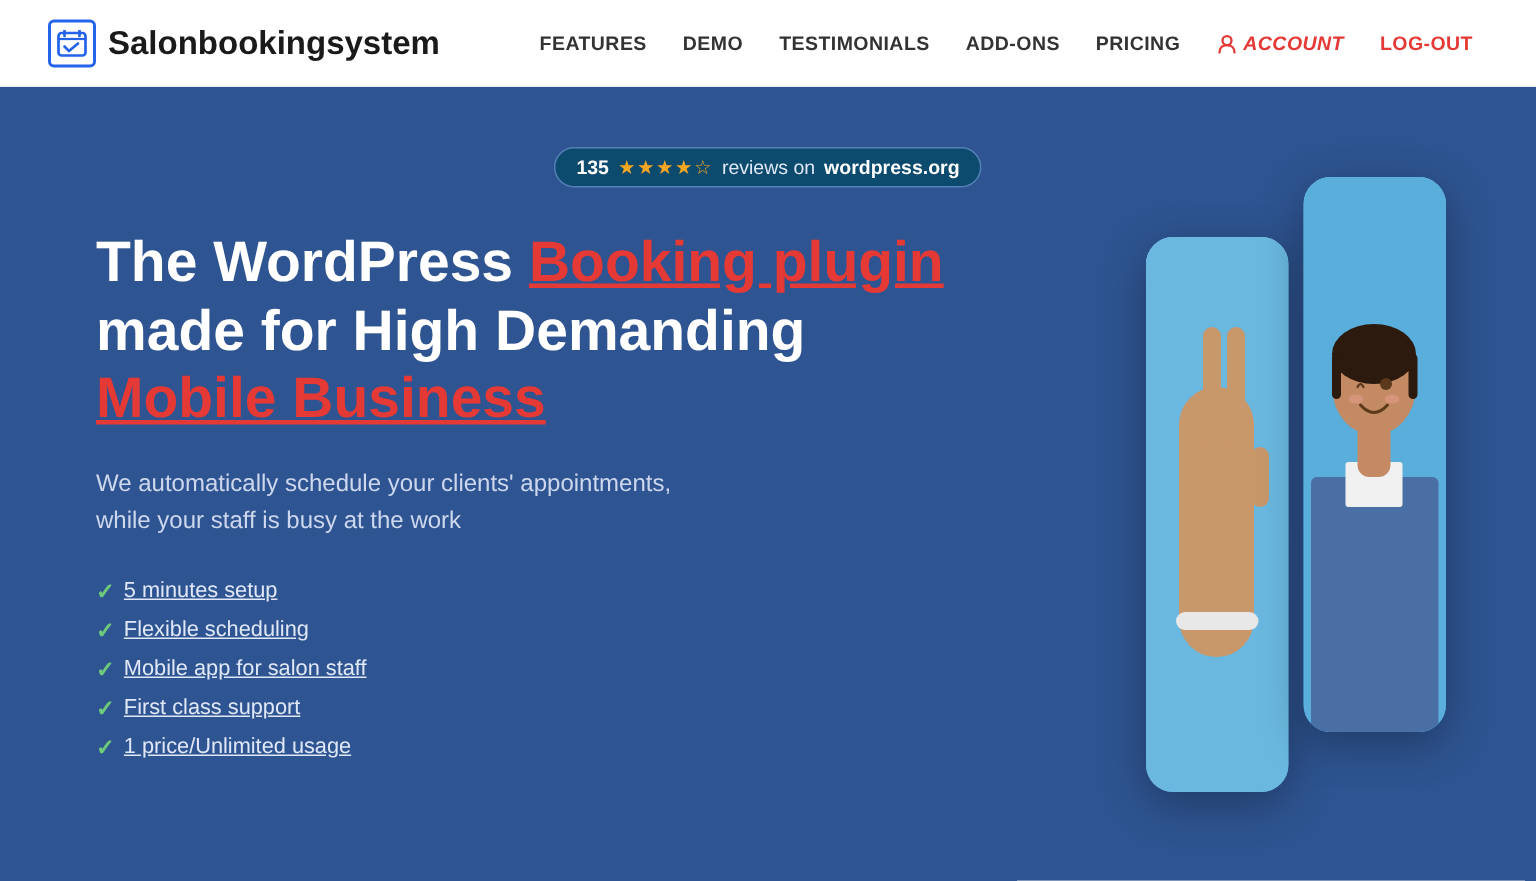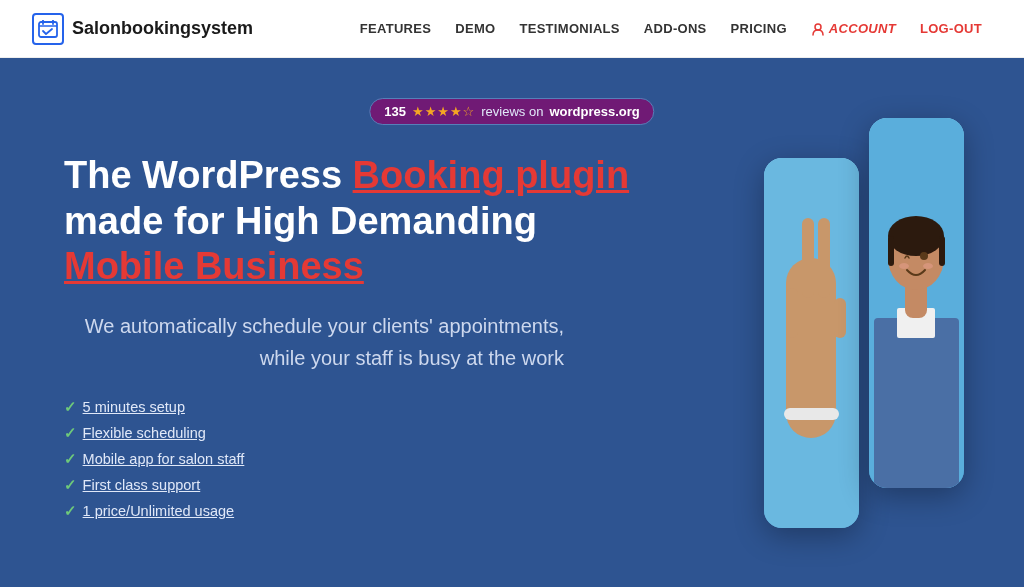--- a/index.html
+++ b/index.html
@@ -13,21 +13,21 @@
       align-items: center;
       padding: 0 32px;
       border-bottom: 1px solid #eee;
       position: relative;
       z-index: 10;
     }
     .navbar-logo {
       display: flex;
       align-items: center;
       gap: 8px;
-      font-size: 18px;
+      font-size: 22px;
       font-weight: 700;
       color: #1a1a1a;
       text-decoration: none;
       flex-shrink: 0;
     }
     .logo-icon {
       width: 32px;
       height: 32px;
       border: 2px solid #2563eb;
       border-radius: 4px;
@@ -66,21 +66,21 @@
       padding: 40px 64px 40px 64px;
       position: relative;
       overflow: hidden;
     }
 
     
     .reviews-badge {
       display: inline-flex;
       align-items: center;
       gap: 6px;
-      background: #701a75;
+      background: #0c4a6e;
       border: 1px solid #5580b8;
       border-radius: 20px;
       padding: 5px 14px;
       margin-bottom: 28px;
       font-size: 13px;
       color: #e0e8f8;
       position: relative;
       left: 50%;
       transform: translateX(-50%);
     }
@@ -98,26 +98,25 @@
       max-width: 580px;
     }
     .hero-title .highlight-red {
       color: #e53935;
       text-decoration: underline;
       text-decoration-color: #e53935;
     }
 
     
     .hero-subtitle {
-      font-size: 20px;
+      font-size: 16px;
       color: #cdd8ee;
       margin-bottom: 24px;
       max-width: 500px;
       line-height: 1.6;
-      text-align: right;
     }
 
     
     .feature-list {
       list-style: none;
       margin-bottom: 36px;
     }
     .feature-list li {
       font-size: 14.5px;
       color: #e0e8f8;

